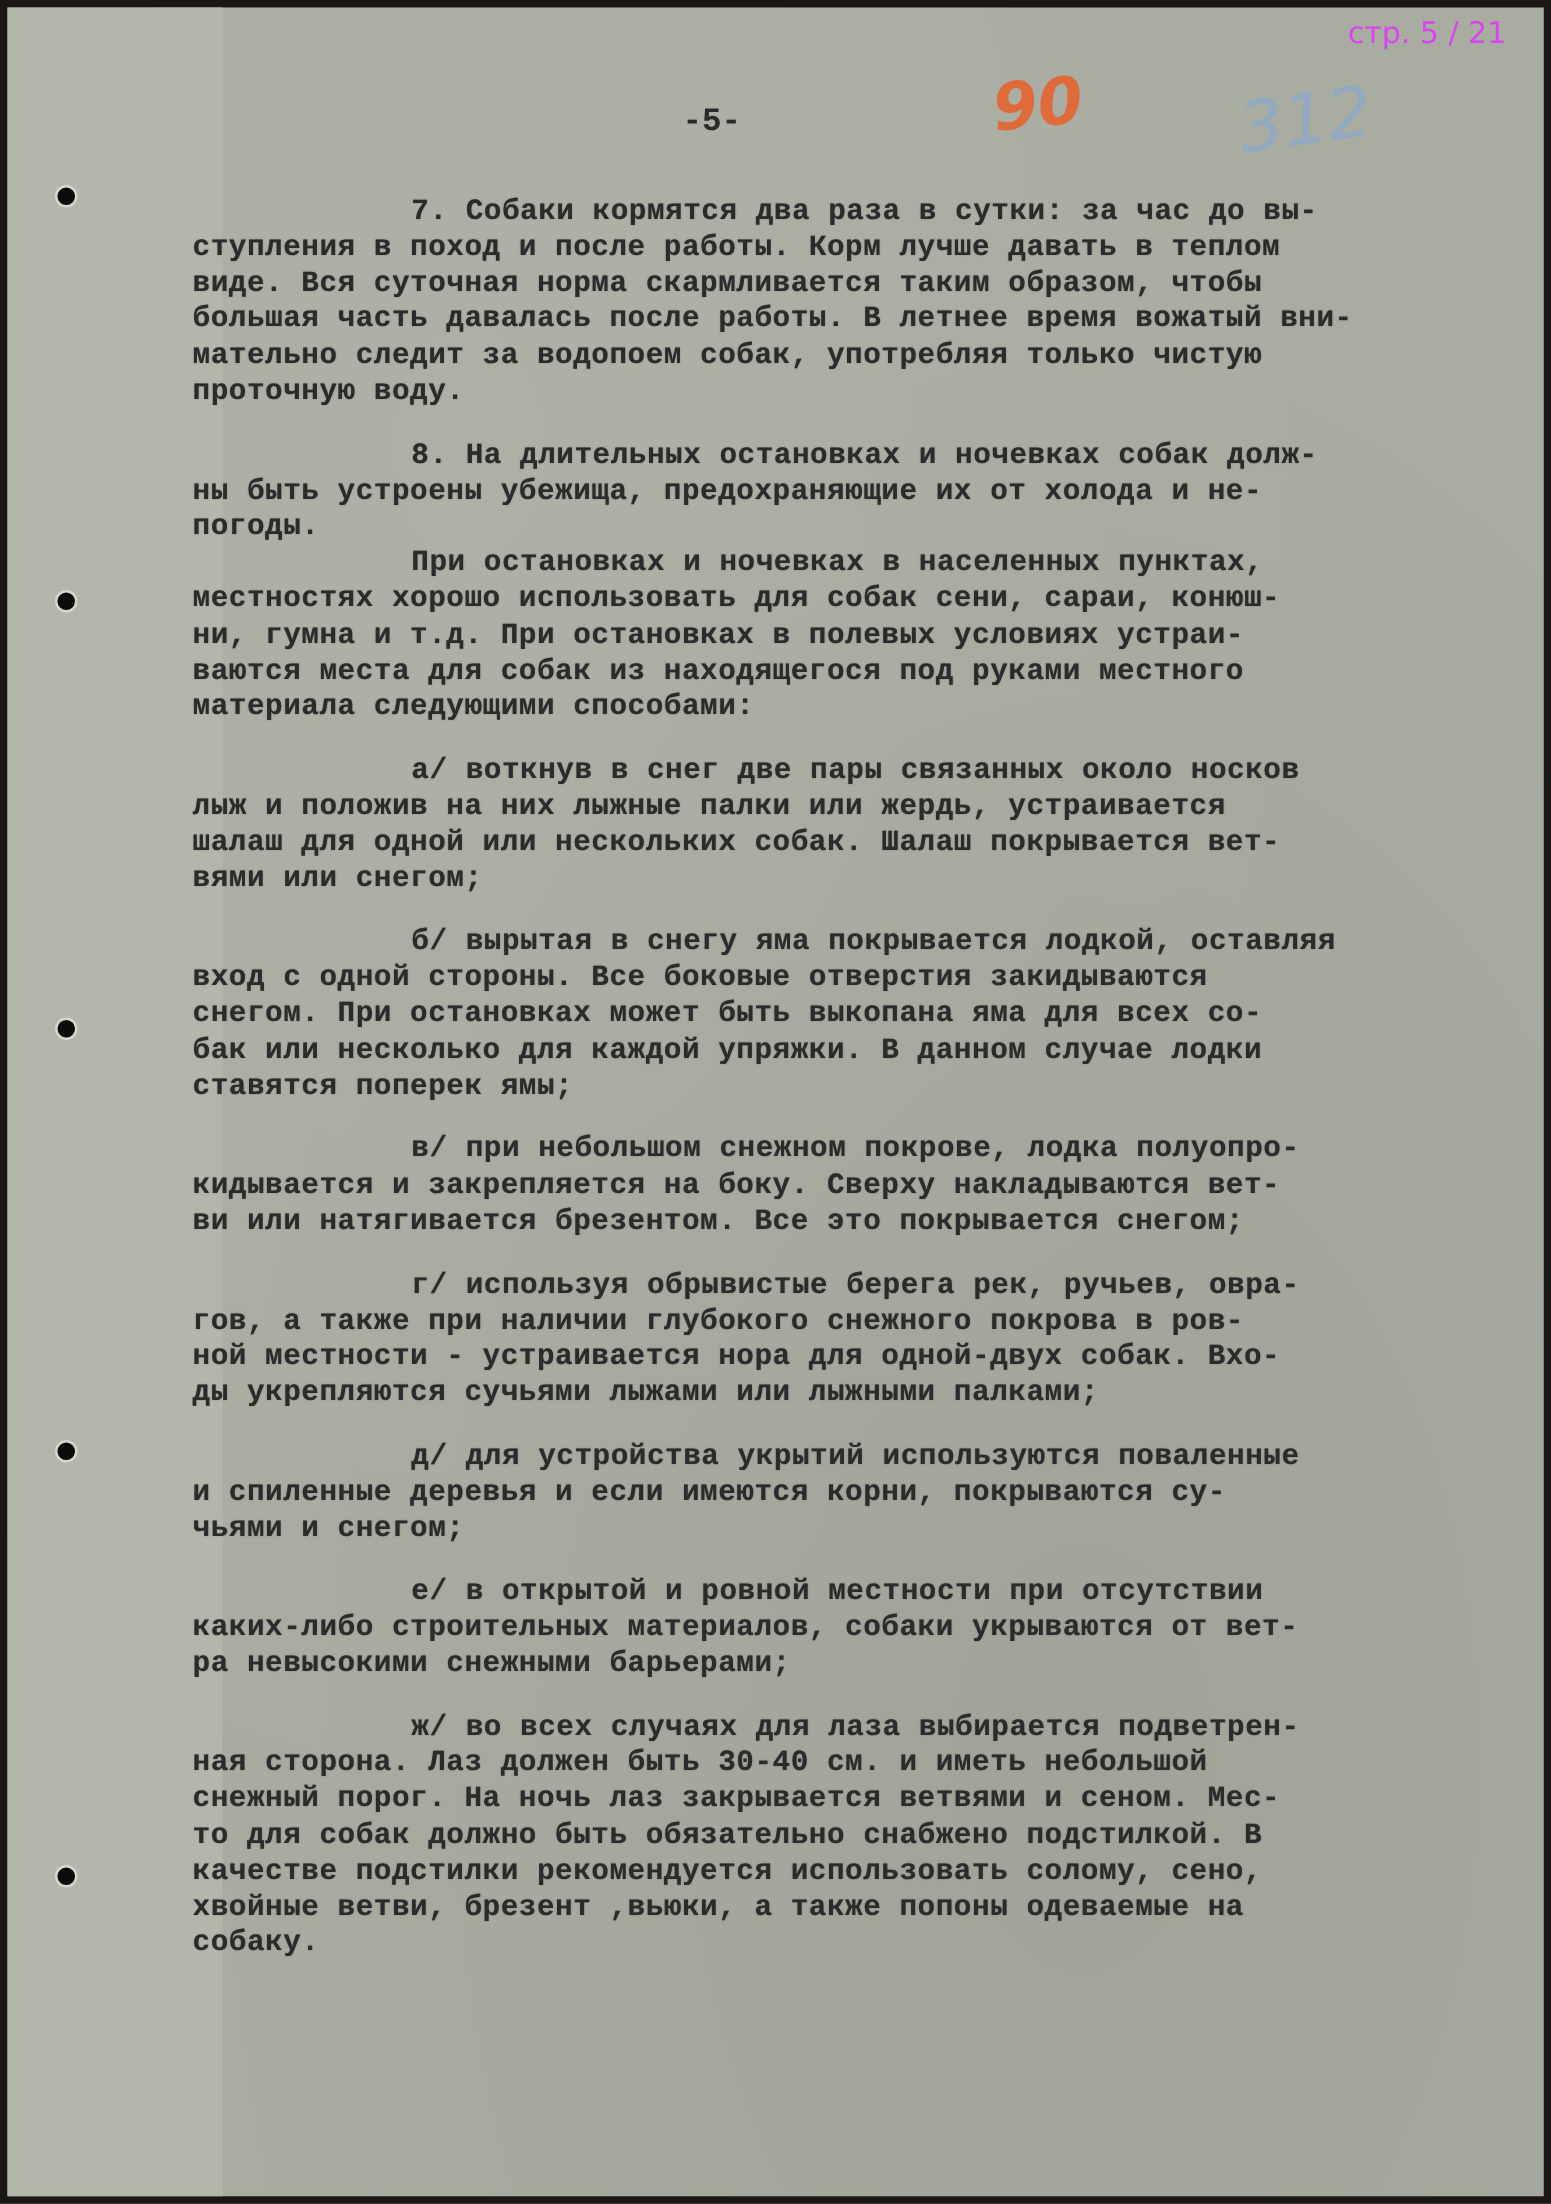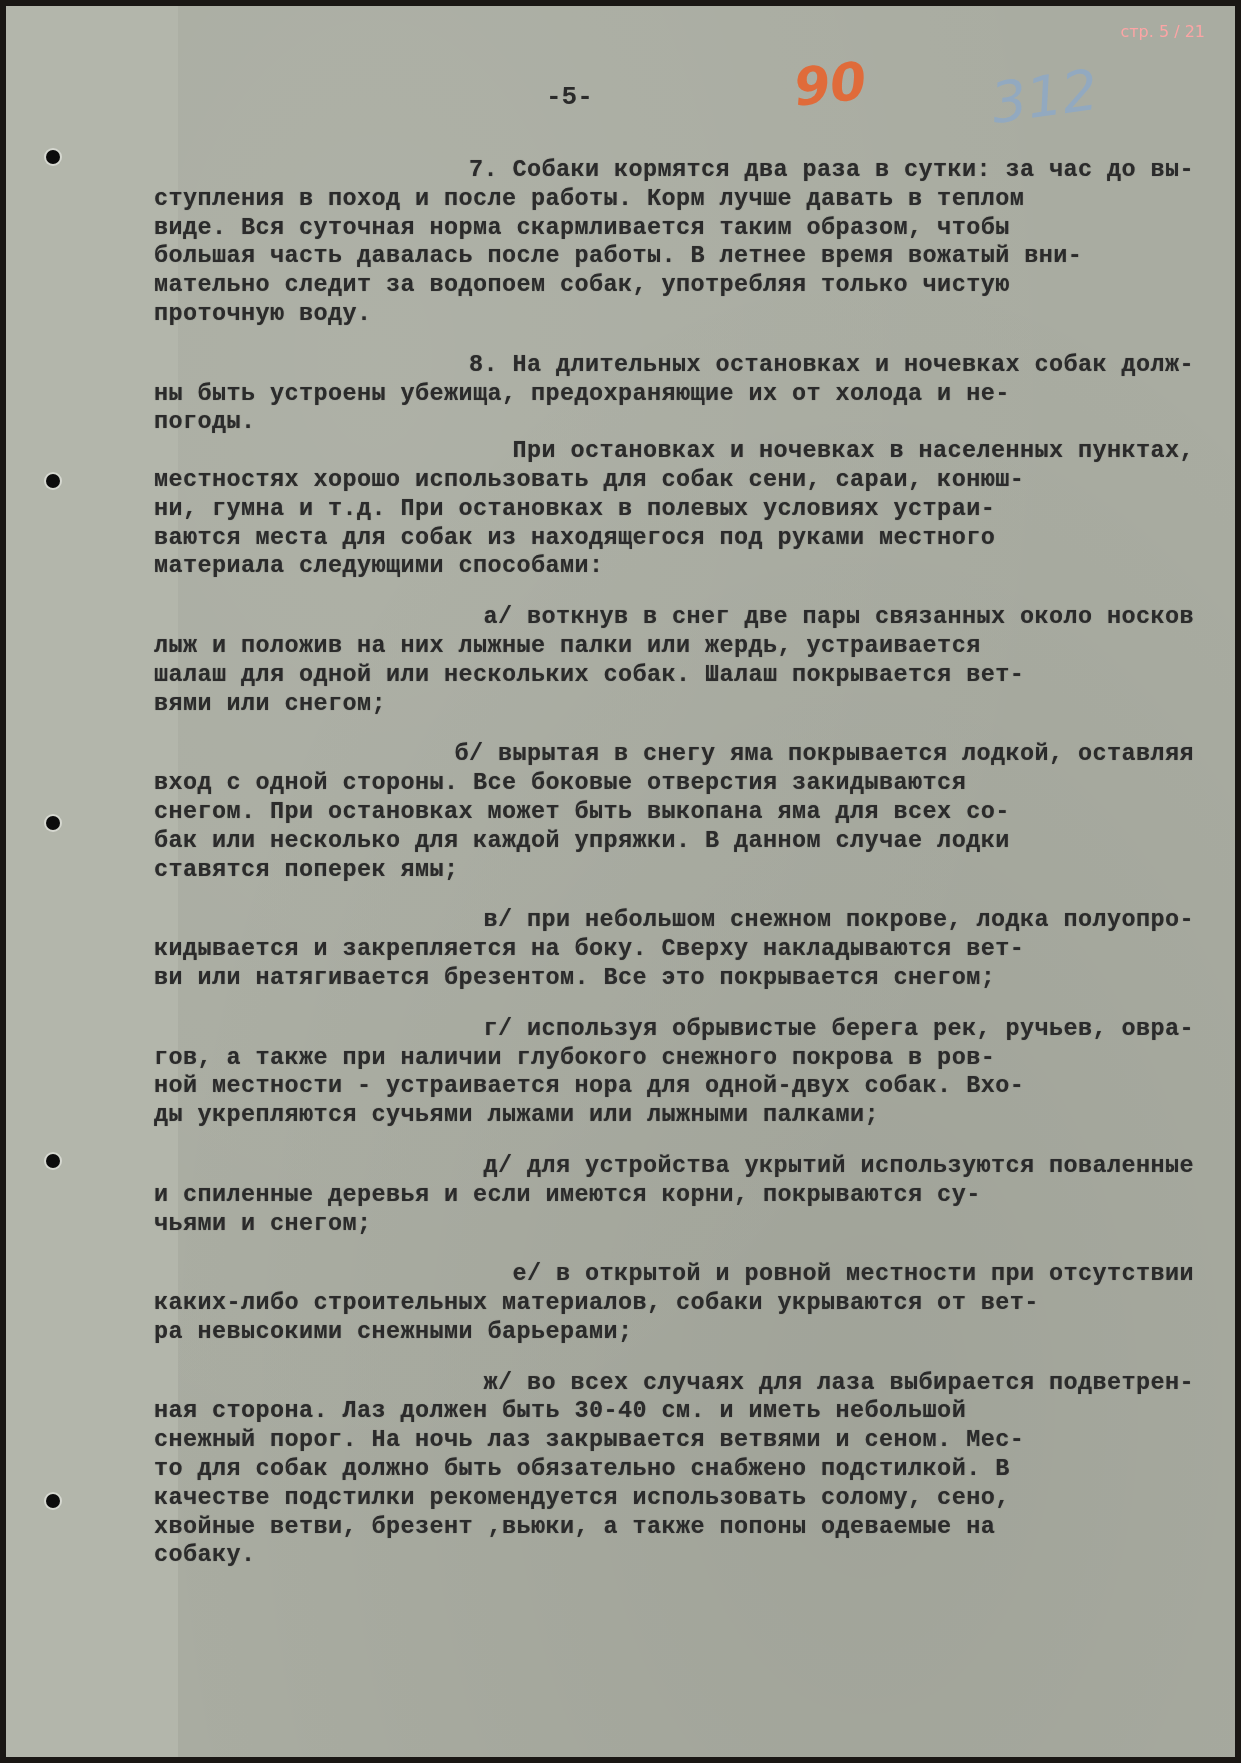--- a/index.html
+++ b/index.html
@@ -17,22 +17,22 @@
   }
   .margin-strip {
     position:absolute; left:0; top:0; width:172px; height:100%;
     background:#b3b6ab;
   }
   .hole {
     position:absolute; left:40px; width:14px; height:14px; border-radius:50%;
     background:#0c0c0c; box-shadow:0 0 0 2px #d6d8d0;
   }
   .page-counter {
-    position:absolute; right:36px; top:22px;
-    font-family:"DejaVu Sans",sans-serif; font-size:16px; color:#fca5a5;
+    position:absolute; right:36px; top:12px;
+    font-family:"DejaVu Sans",sans-serif; font-size:24px; color:#d946ef;
     background:rgba(230,230,225,0.0);
   }
   .typed-page-num {
     position:absolute; left:540px; top:76px; font-size:26px; color:#2a2a2a; font-weight:bold;
   }
   .red-mark {
     position:absolute; left:788px; top:48px; font-family:"DejaVu Sans",sans-serif;
     font-size:52px; color:#e06b3a; font-style:italic; font-weight:bold; transform:rotate(-6deg);
   }
   .blue-mark {
@@ -40,21 +40,21 @@
     font-size:56px; color:#8ea9c6; font-style:italic; transform:rotate(-8deg); opacity:0.85;
   }
   .text {
     position:absolute; left:148px; top:150px; width:1040px;
     font-size:23.5px; line-height:28.8px; color:#2b2b2b; font-weight:bold;
     letter-spacing:0.4px; white-space:pre;
     text-shadow:0 0 1px rgba(40,40,40,0.5);
   }
   .line { display:block; height:28.8px; }
   .gap { display:block; height:22px; }
-  .indent { padding-left:175px;text-align:right; }
+  .indent { padding-left:175px; }
   .watermark {
     position:absolute; left:310px; top:1690px;
     font-family:"Liberation Sans",sans-serif; font-size:50px; color:rgba(215,195,175,0.55);
   }
 </style>
 </head>
 <body>
 
 <div class="page">
   <div class="margin-strip"></div>

